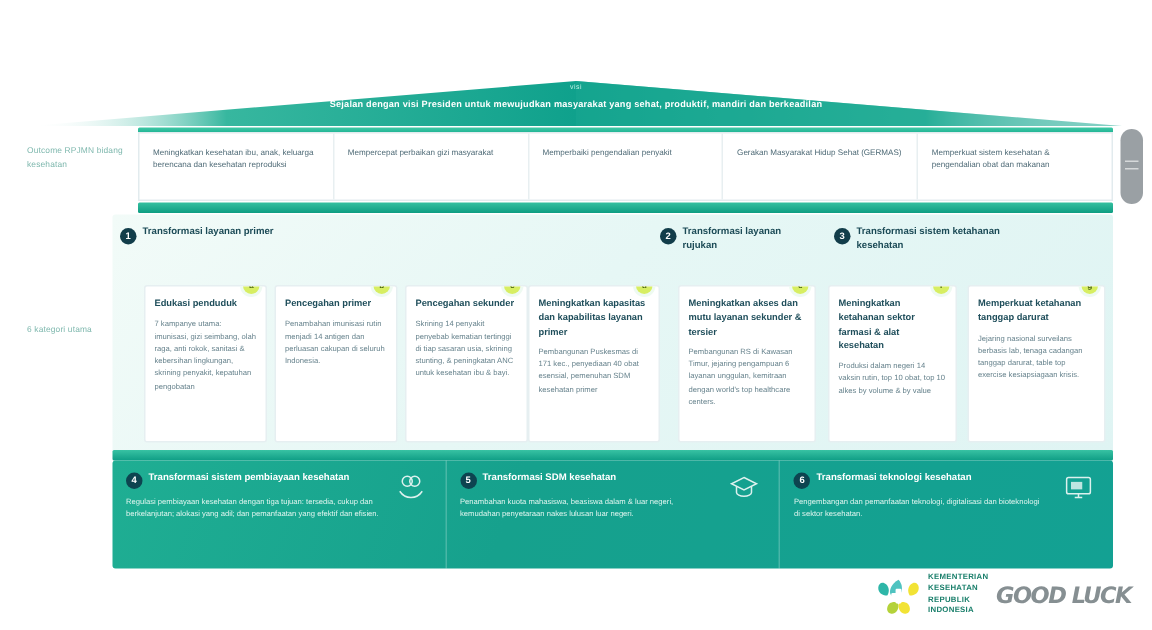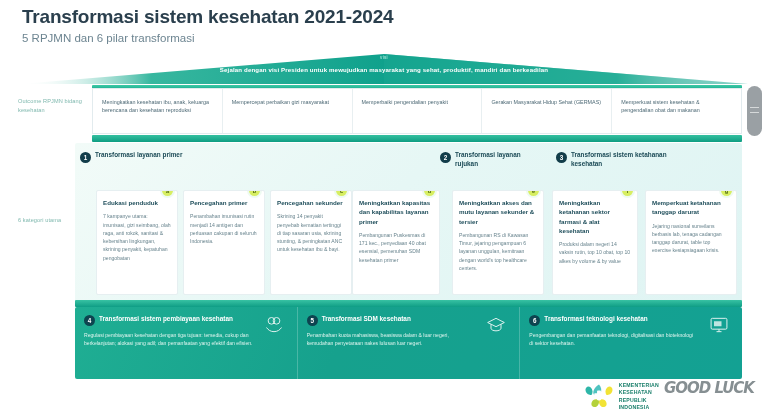--- a/index.html
+++ b/index.html
@@ -157,35 +157,31 @@
     background: #9aa0a4;
   }
   .scroll i {
     display: block; height: 1px; background: rgba(255,255,255,.6);
     margin: 0 3px;
   }
   .scroll i:nth-child(1) { margin-top: 21px; }
   .scroll i:nth-child(2) { margin-top: 4px; }
 
   
-  .logo { position: absolute; right: 14px; bottom: 8px; display: flex; align-items: flex-start; gap: 5px; }
+  .logo { position: absolute; right: 14px; bottom: 8px; display: flex; align-items: center; gap: 5px; }
   .logo-mark { width: 30px; height: 26px; }
   .logo-text { font-size: 5.2px; font-weight: bold; color: #1a7f6b; line-height: 1.45; letter-spacing: .2px; }
   .logo-gl { font-size: 15px; font-weight: bold; color: #5e6a6e; font-style: italic;
              font-family: "DejaVu Sans", sans-serif; line-height: .82; letter-spacing: -1px; opacity: .75; }
 </style>
 </head>
 <body>
 
 <div class="page">
 
-  <div class="hdr">
-    <div class="hdr-title">Transformasi sistem kesehatan 2021-2024</div>
-    <div class="hdr-sub">5 RPJMN dan 6 pilar transformasi</div>
-  </div>
 
   <div class="roof-wrap">
     <svg class="roof-svg" width="768" height="40" viewBox="0 0 768 40">
       <defs>
         <linearGradient id="gr" x1="0" y1="0" x2="0" y2="1">
           <stop offset="0" stop-color="#3bbfa4"></stop>
           <stop offset="1" stop-color="#0f9f8c"></stop>
         </linearGradient>
         <linearGradient id="gr2" x1="0" y1="0" x2="1" y2="0">
           <stop offset="0" stop-color="#ffffff" stop-opacity="0"></stop>

